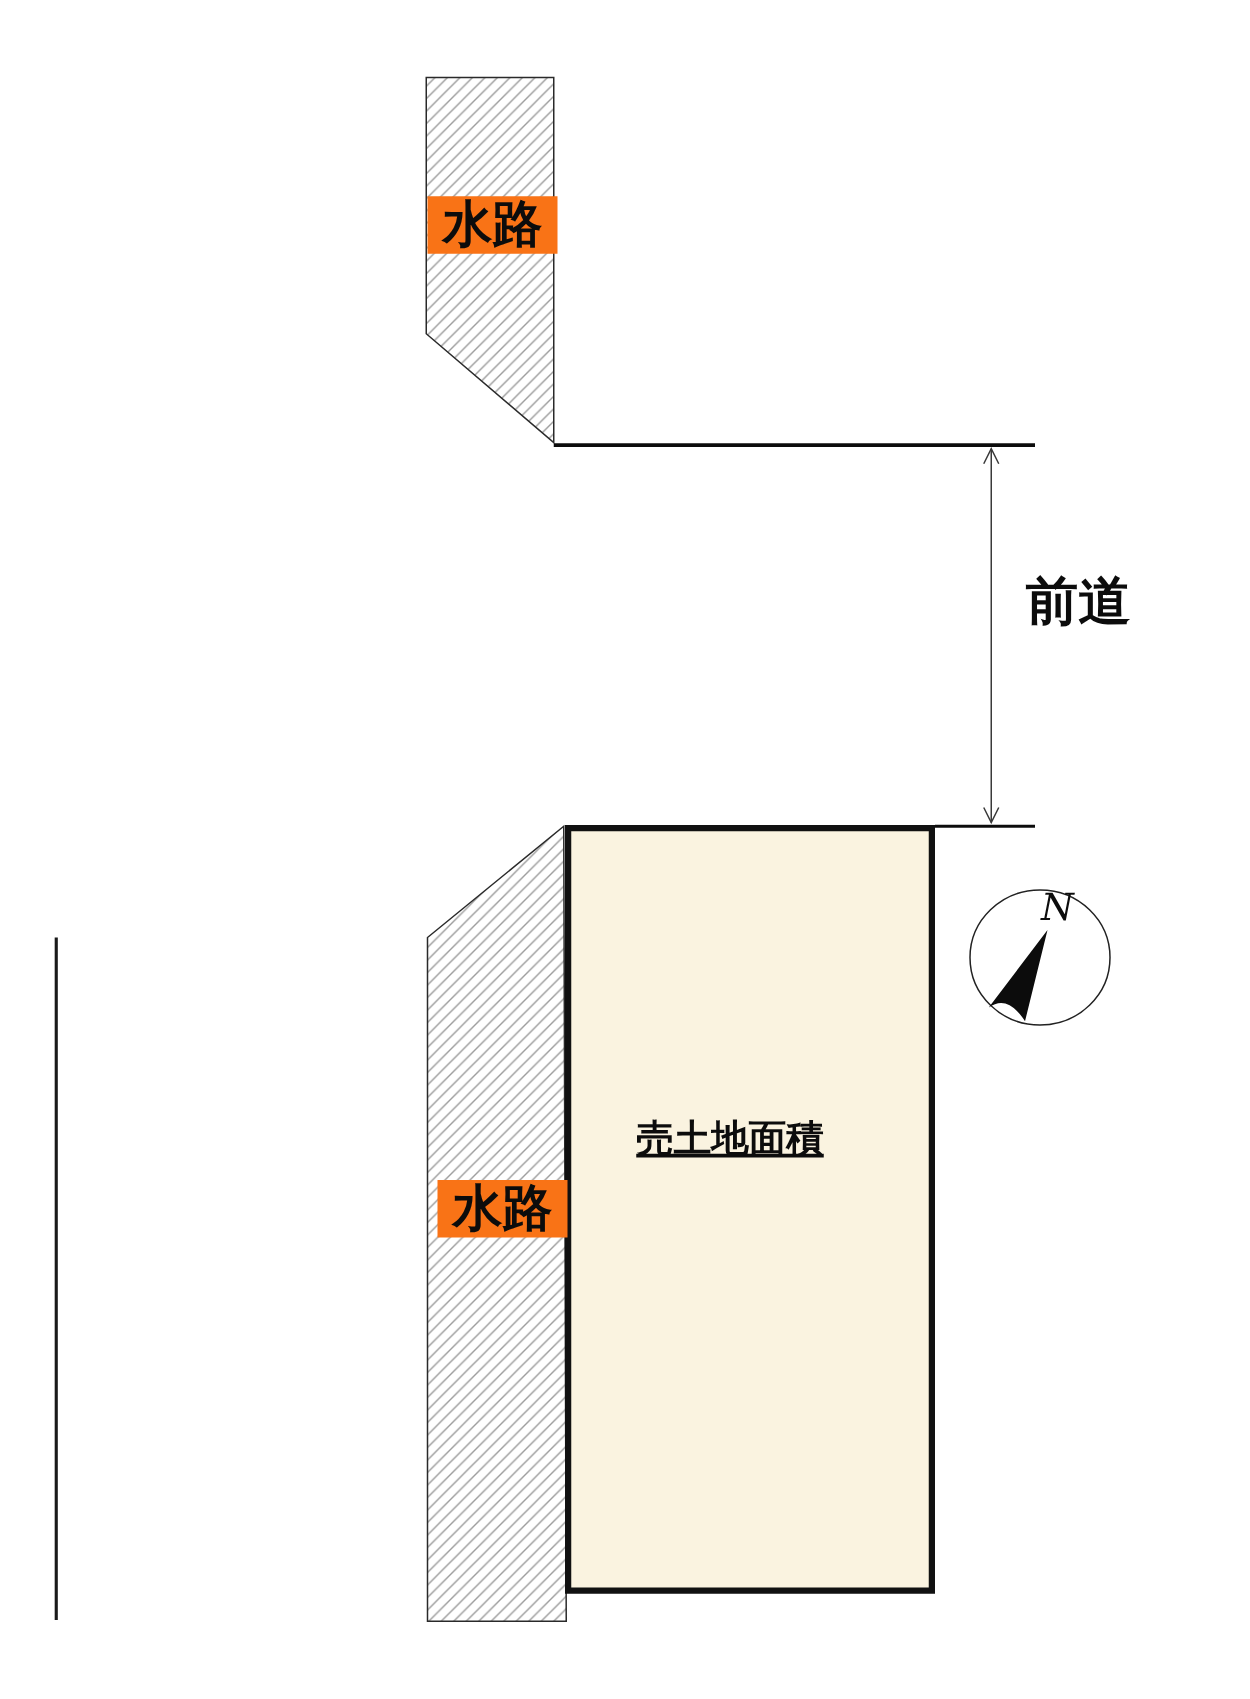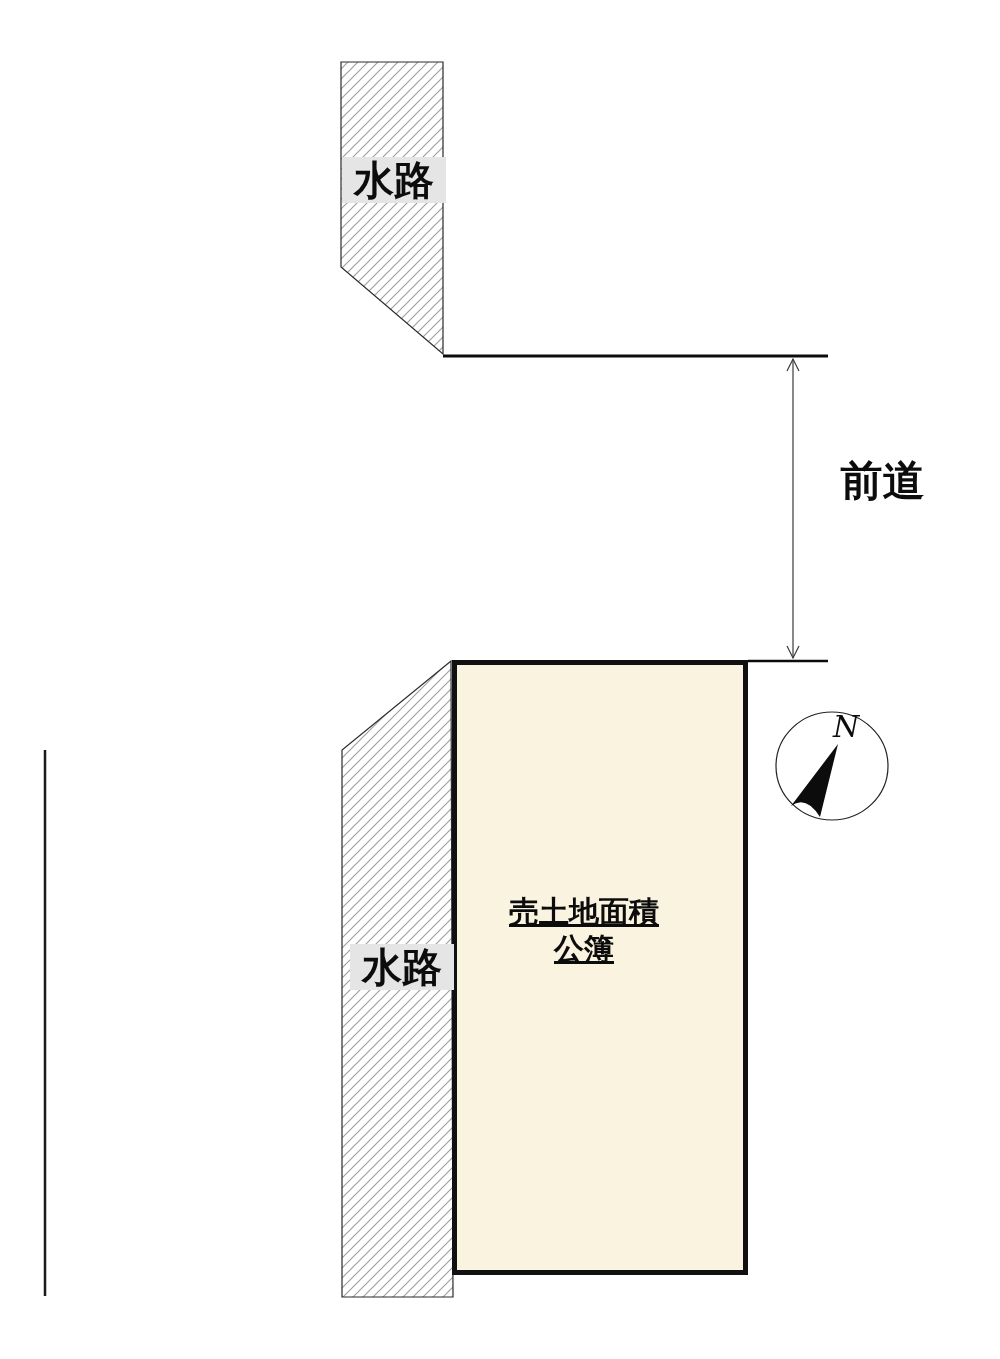--- a/index.html
+++ b/index.html
@@ -23,27 +23,27 @@
   .label {
     position: absolute;
     color: #0c0c0c;
     font-weight: 700;
     text-align: center;
     white-space: nowrap;
   }
   .waterway-label {
     font-size: 40px;
     line-height: 46px;
-    background: #e5e5e5;
+    background: #f97316;
     padding: 0 3px;
   }
   #waterway-top-label { left: 342px; top: 157px; width: 98px; }
   #waterway-left-label { left: 350px; top: 944px; width: 98px; }
   #road-width-label {
-    left: 780px;
+    left: 760px;
     top: 456px;
     width: 205px;
     font-size: 42px;
     line-height: 50px;
   }
   #plot-area-label {
     left: 436px;
     top: 893px;
     width: 296px;
     font-size: 30px;
@@ -102,18 +102,17 @@
   <div class="label waterway-label" id="waterway-top-label">水路</div>
 
   <div class="label waterway-label" id="waterway-left-label">水路</div>
 
   <div class="label" id="road-width-label">
     <span style="display:block">前道</span>
   </div>
 
   <div class="label" id="plot-area-label">
     <span style="display:block">売土地面積</span>
-    <span style="display:block">公簿</span>
   </div>
 
   <div class="label" id="north-label">N</div>
 
 </div>
 
 </body></html>

